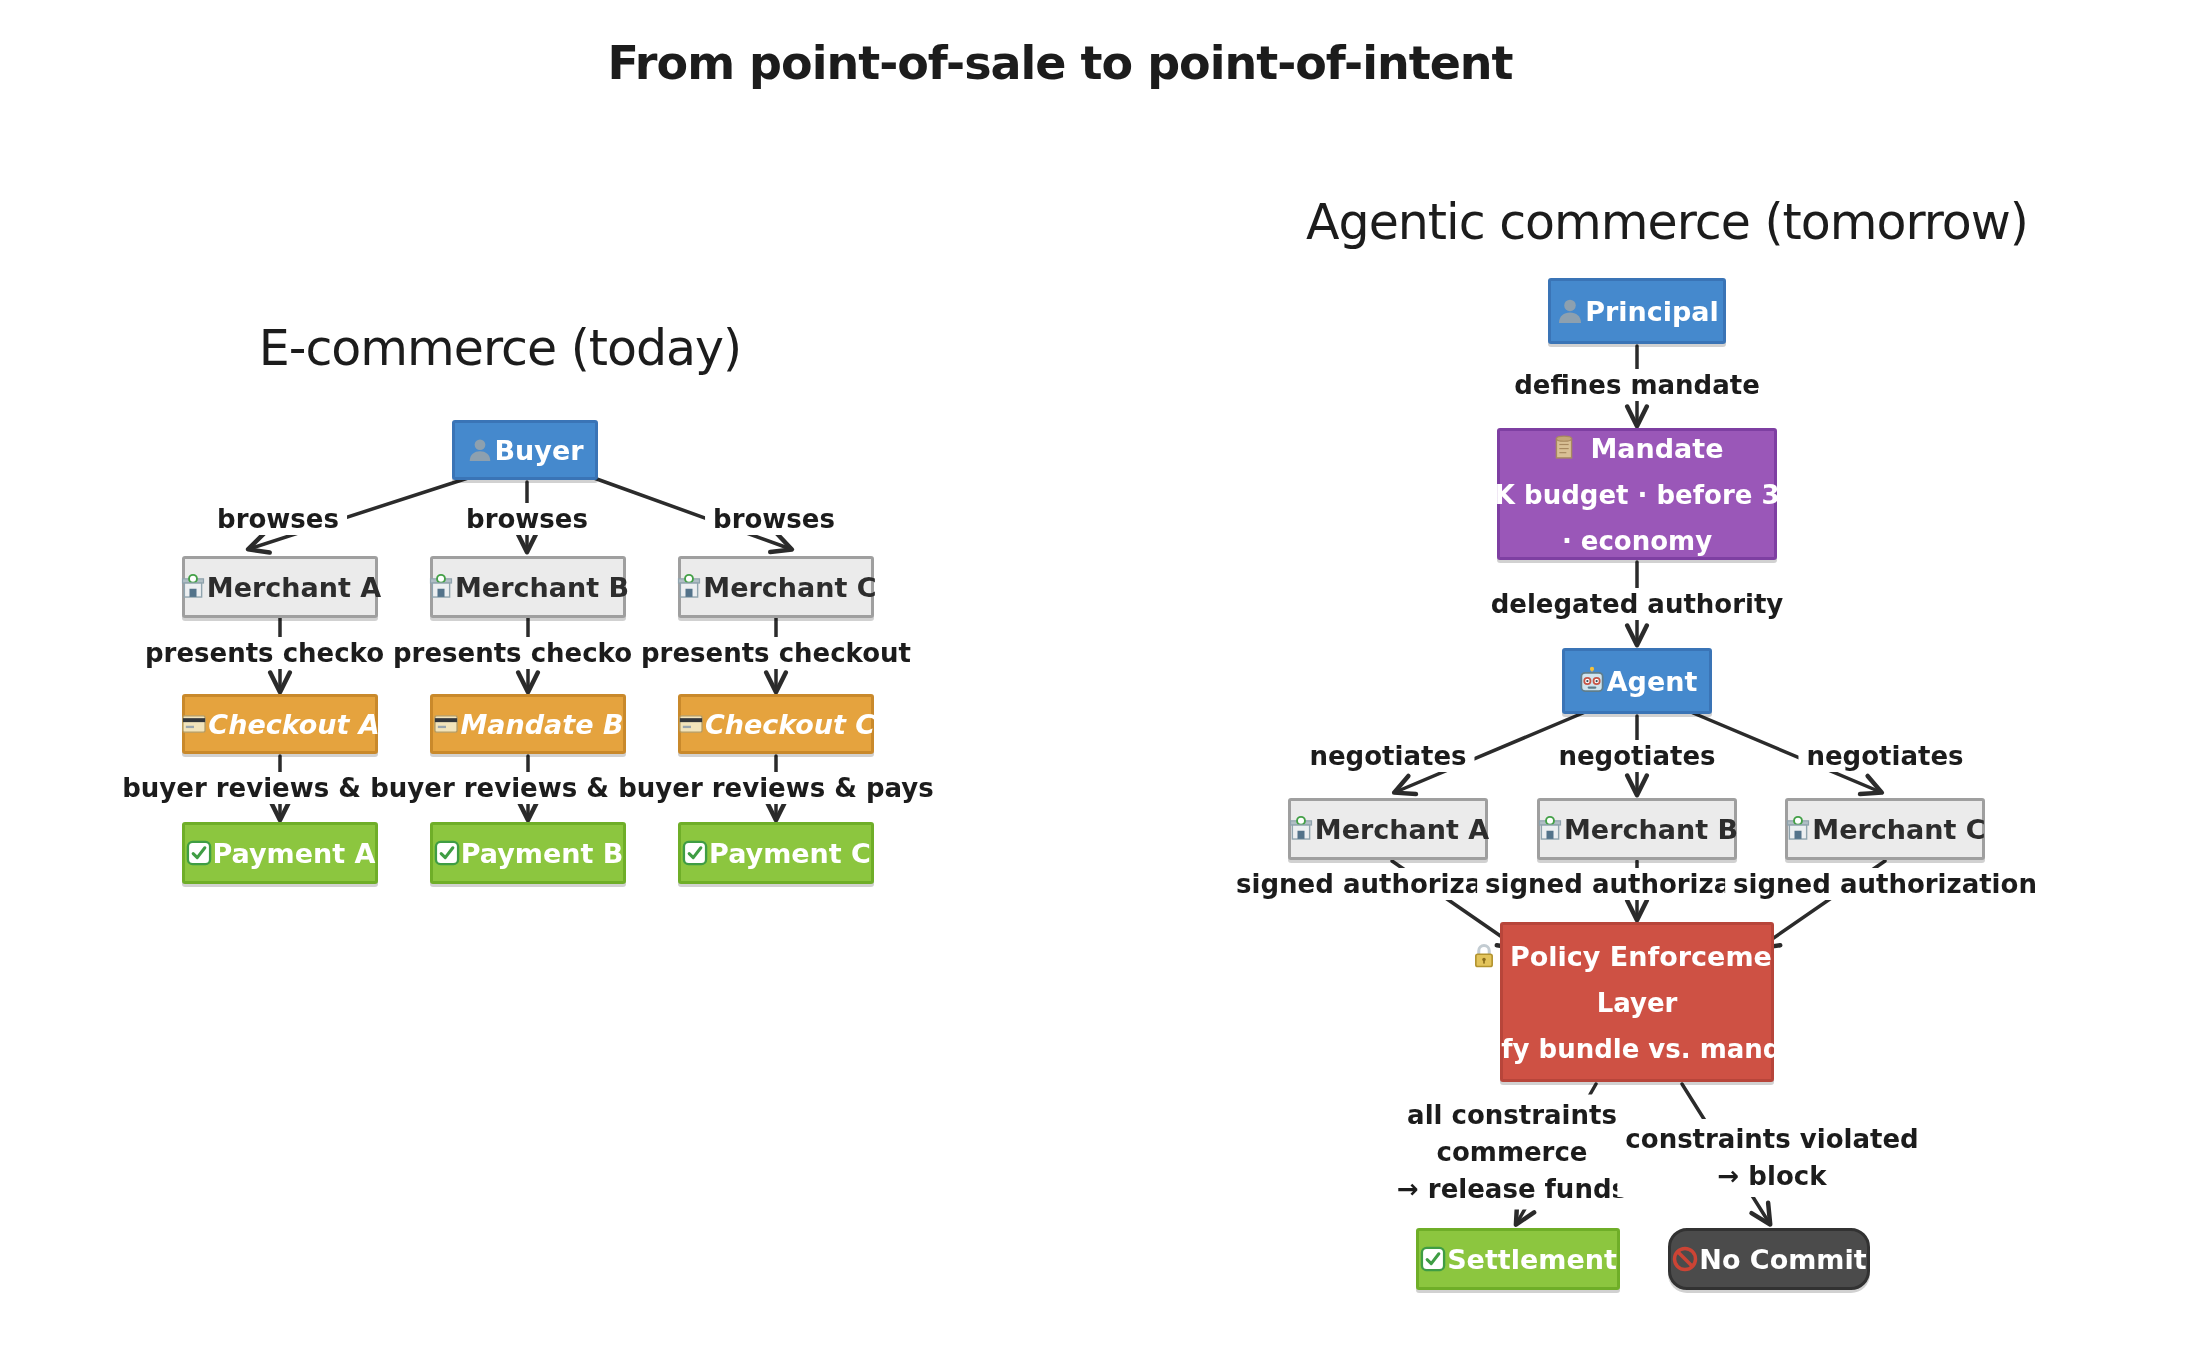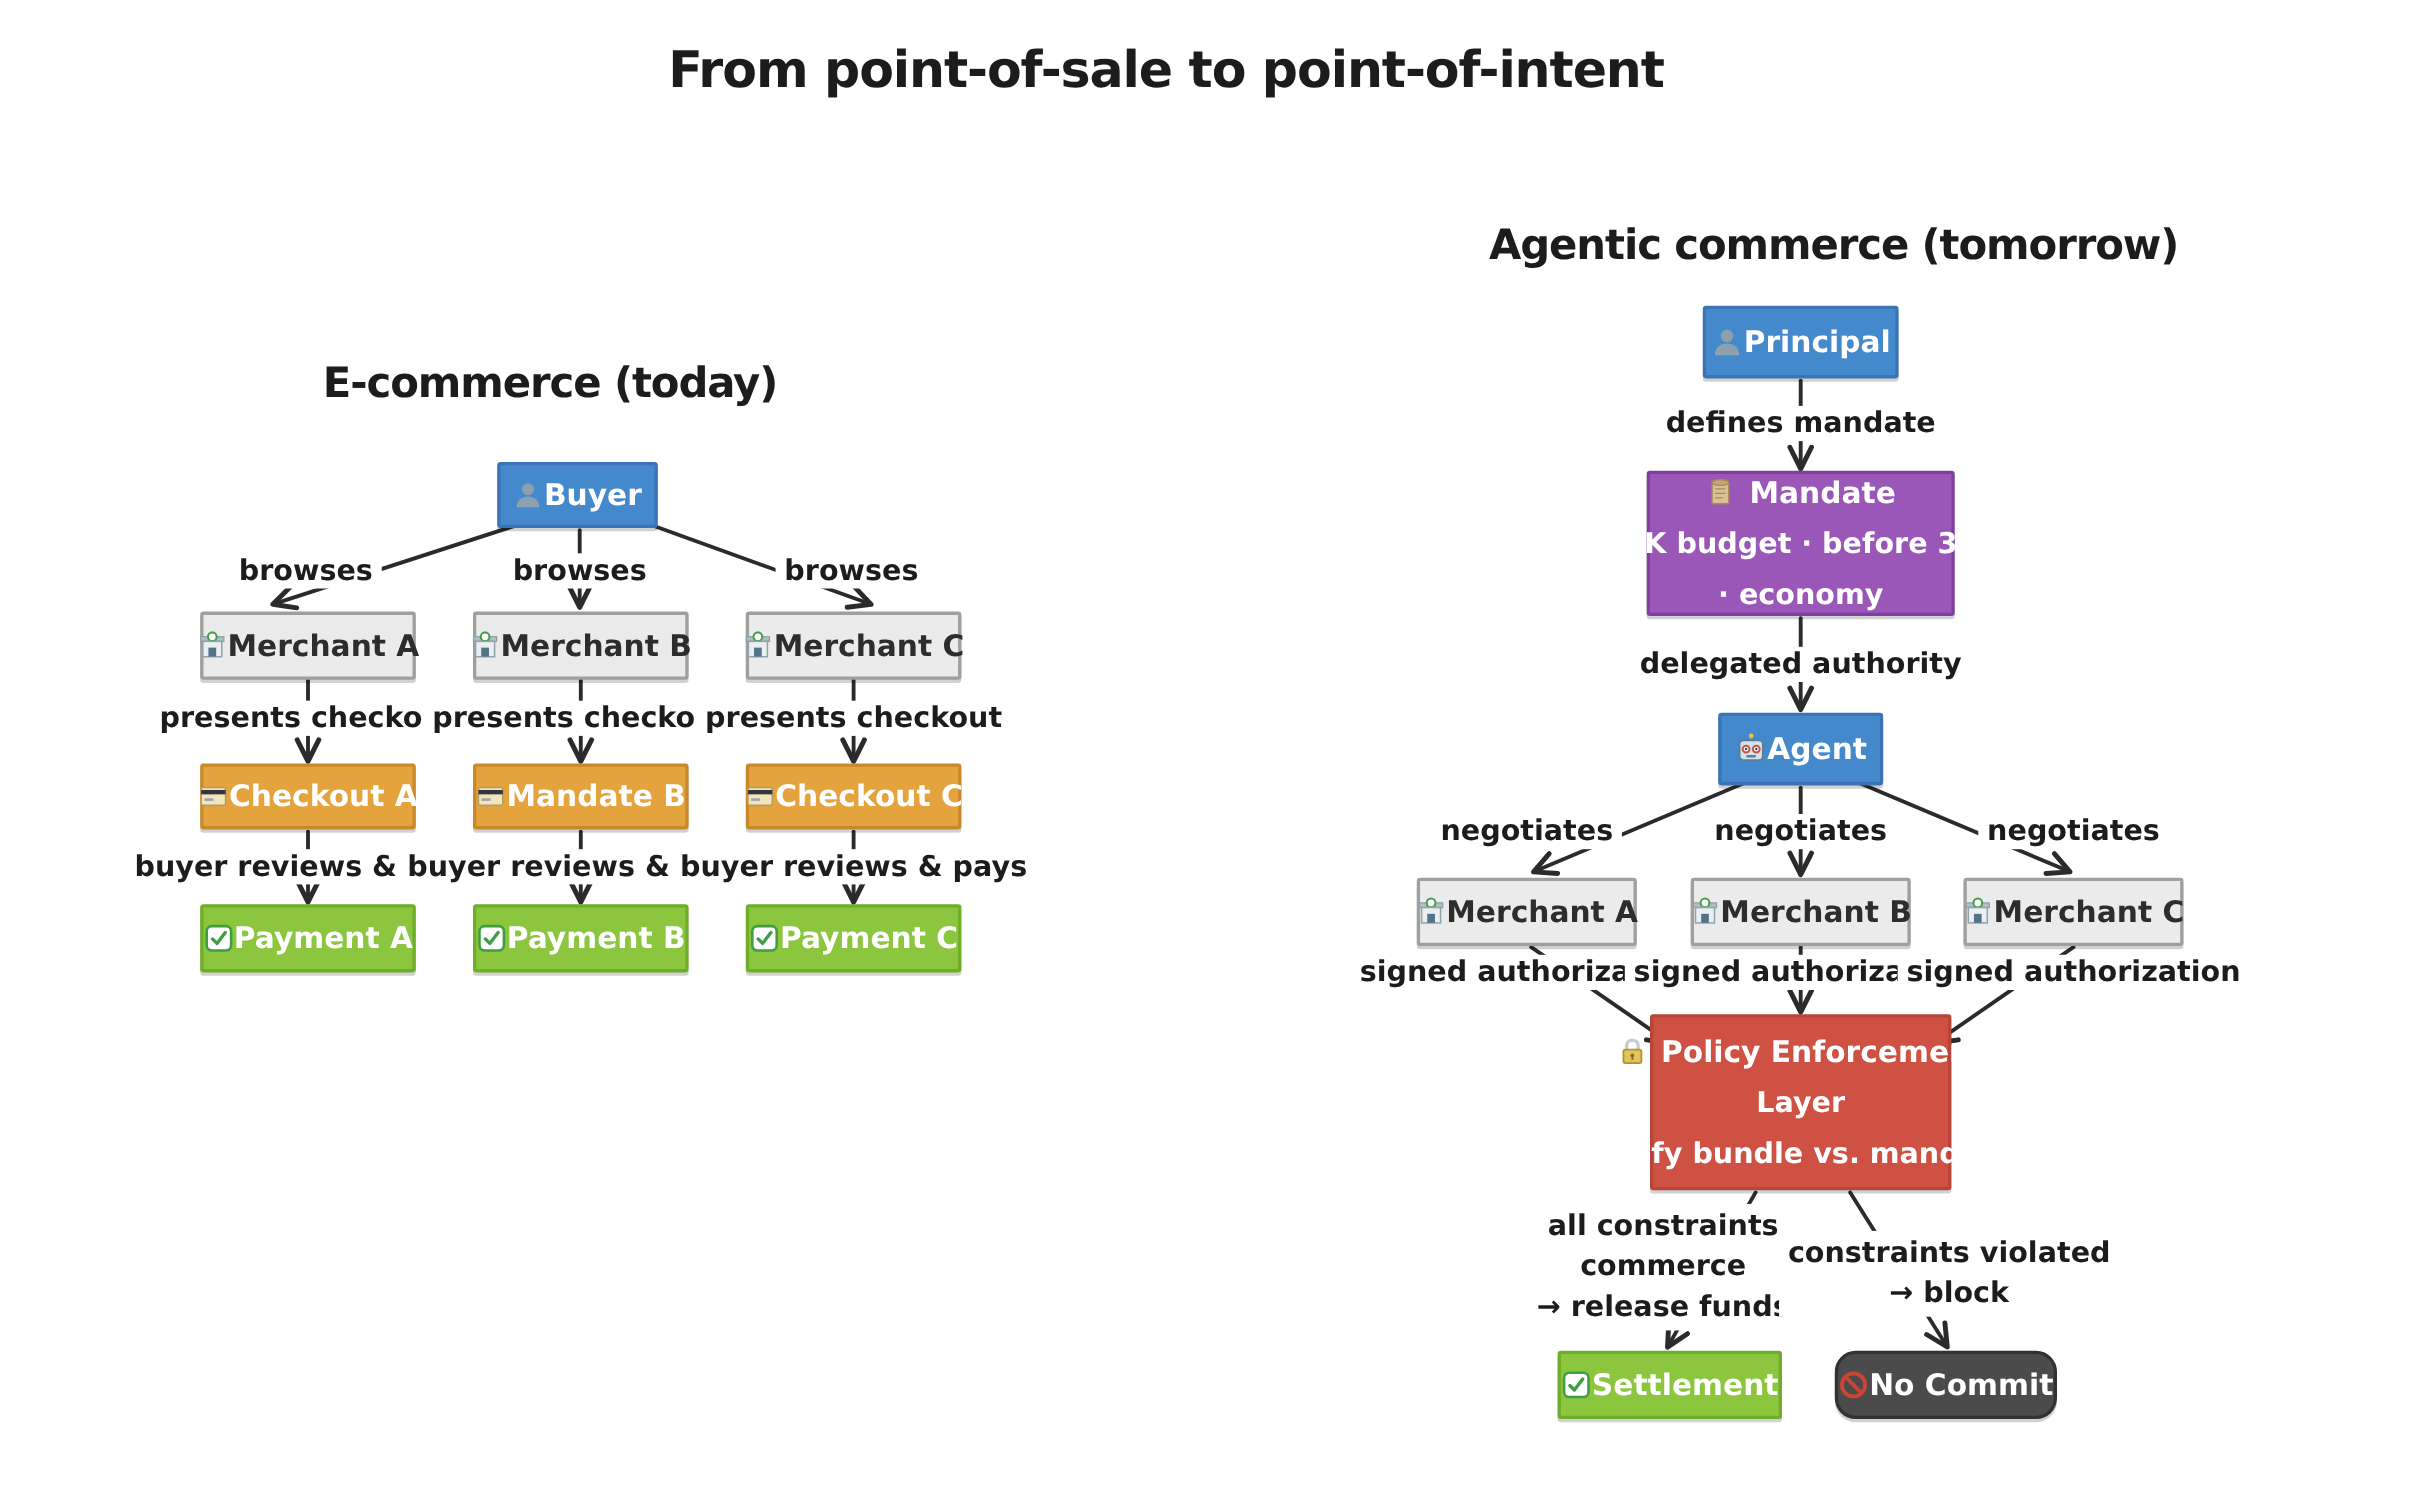--- a/index.html
+++ b/index.html
@@ -11,37 +11,37 @@
     color:#1c1c1c;
     overflow:hidden;
   }
   #edges{position:absolute;left:0;top:0;width:2190px;height:1358px;z-index:1;}
   .page-title{
     position:absolute;transform:translate(-50%,-50%);
     font-size:46px;font-weight:bold;white-space:nowrap;z-index:3;letter-spacing:-1px;
   }
   .section-heading{
     position:absolute;transform:translate(-50%,-50%);
-    font-size:38px;font-weight:bold;white-space:nowrap;z-index:3;letter-spacing:-1px;
+    font-size:49px;font-weight:normal;white-space:nowrap;z-index:3;letter-spacing:-1px;
   }
   .node{
     position:absolute;box-sizing:border-box;z-index:2;
     display:flex;align-items:center;justify-content:center;
     border:3px solid #000;border-radius:3px;
     font-size:27px;font-weight:bold;color:#ffffff;
     box-shadow:0 3px 0 rgba(0,0,0,0.18);
     white-space:nowrap;
   }
   .node.multi{flex-direction:column;gap:16px;padding:10px 8px;}
   .node .row{display:flex;align-items:center;gap:12px;}
   .node .sub{font-size:26px;font-weight:bold;}
   .blue   {background:#4589cd;border-color:#3a74b6;}
   .purple {background:#9a57b8;border-color:#7e3fa2;}
   .graybx {background:#ebebeb;border-color:#9f9f9f;color:#2d2d2d;}
-  .orange {background:#e5a33e;border-color:#c9892b;}
+  .orange {background:#e5a33e;border-color:#c9892b;font-style:italic;}
   .greenbx{background:#8cc63f;border-color:#6fae28;}
   .redbx  {background:#ce5144;border-color:#b7453a;}
   .darkbx {background:#4b4b4b;border-color:#323232;border-radius:19px;}
   .icon{display:inline-flex;align-items:center;justify-content:center;line-height:0;}
   .icon svg{display:block;}
   .elabel{
     position:absolute;transform:translate(-50%,-50%);z-index:2;
     background:#ffffff;padding:1px 8px;
     font-size:26px;font-weight:600;white-space:nowrap;color:#1c1c1c;
   }

